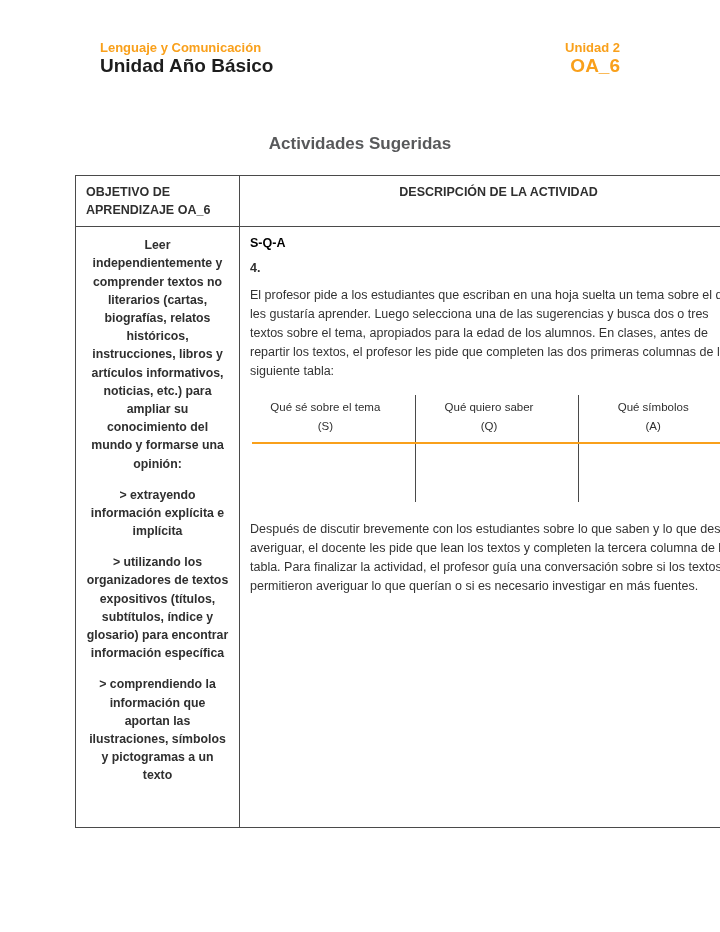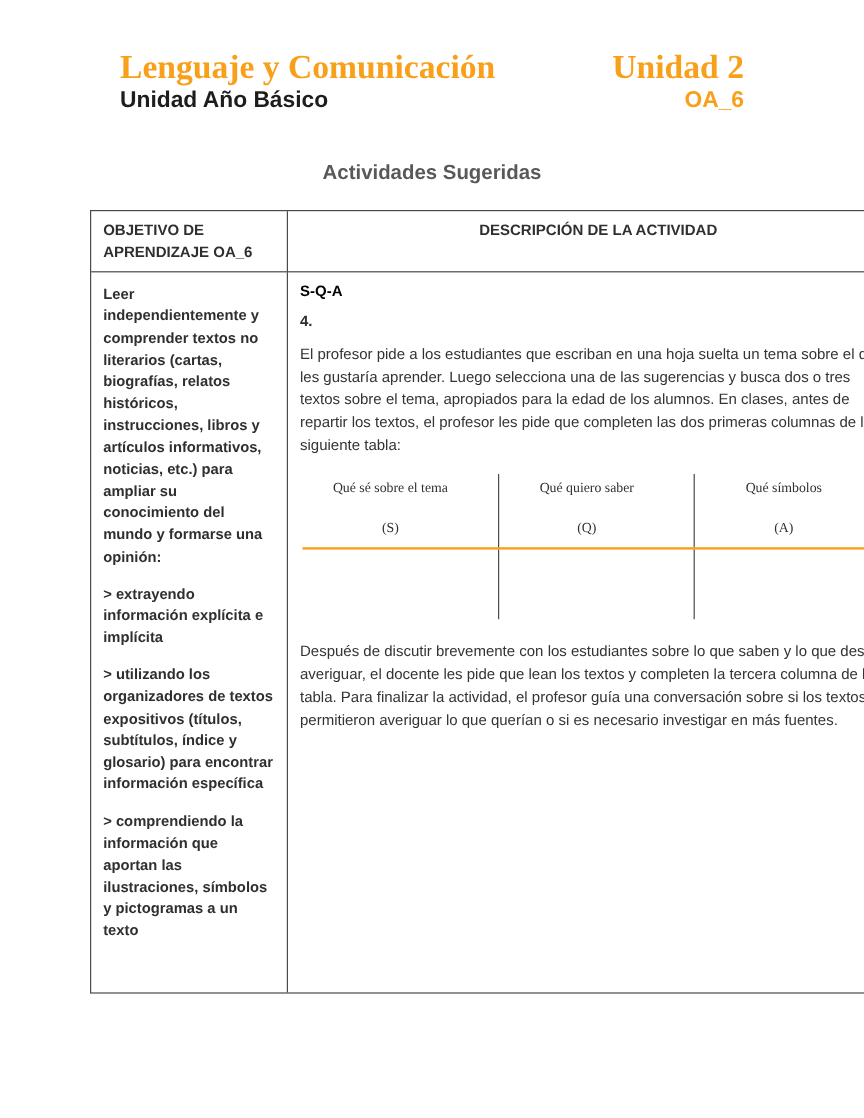--- a/index.html
+++ b/index.html
@@ -15,21 +15,21 @@
     font-family: "Liberation Sans", sans-serif;
     color: var(--ink);
     position: relative;
     overflow: hidden;
   }
   .page { position: absolute; inset: 0; background: #fff; }
 
   
   .doc-header { position: absolute; top: 40px; left: 100px; right: 100px; }
   .hdr-line { display: flex; justify-content: space-between; align-items: baseline; line-height: 1.18; }
-  .subject, .unit { color: var(--accent); font-size: 28px; font-weight: bold; font-family: Liberation Serif, serif; }
+  .subject, .unit { color: var(--accent); font-size: 13px; font-weight: bold; }
   .grade { color: #1d1d1d; font-size: 19px; font-weight: bold; }
   .oa { color: var(--accent); font-size: 19px; font-weight: bold; }
 
   
   .page-title {
     position: absolute; top: 134px; left: 0; width: 100%;
     text-align: center; color: var(--title-gray);
     font-size: 17px; font-weight: bold;
   }
 
@@ -39,40 +39,40 @@
     display: grid; grid-template-columns: 164px 1fr;
     border: 1px solid var(--line);
     background: #fff;
   }
   .cell { padding: 7px 10px; }
   .cell.left { border-right: 1px solid var(--line); }
   .cell.head { border-bottom: 1px solid var(--line); }
   .head { font-size: 12.5px; font-weight: bold; color: #2f2f2f; line-height: 1.45; }
   .head.right { text-align: center; }
   .body { min-height: 600px; }
-  .left-body { border-right: 1px solid var(--line); padding-top: 9px; }
+  .left-body { border-right: 1px solid var(--line); padding-top: 9px; text-align: center; }
   .obj {
     font-size: 12.3px; font-weight: bold; line-height: 1.48;
     color: #2f2f2f; margin-bottom: 13px;
   }
   .right-body { padding-top: 9px; padding-right: 12px; }
   .strategy { font-size: 12.5px; font-weight: bold; color: #000000; margin-bottom: 11px; }
   .act-number { font-size: 12.5px; font-weight: bold; color: #2f2f2f; margin-bottom: 11px; }
   .para { font-size: 12.5px; line-height: 1.52; color: #333; margin-bottom: 12px; }
 
   
   .sqa { margin: 14px 2px 18px 2px; }
   .sqa-hrow {
     display: grid; grid-template-columns: 1fr 1fr 1fr;
     border-bottom: 2px solid var(--accent);
   }
   .sqa-hrow .sqa-cell {
     display: flex; flex-direction: column; align-items: center; justify-content: flex-start;
-    gap: 18px; padding: 5px 20px 9px 4px;
-    font-size: 11.5px; color: #2f2f2f; text-align: center; line-height: 1.25; font-family: Liberation Serif, serif;
+    gap: 4px; padding: 5px 20px 9px 4px;
+    font-size: 11.5px; color: #2f2f2f; text-align: center; line-height: 1.25;
   }
   .sqa-cell { border-right: 1px solid var(--line); }
   .sqa-row .sqa-cell:last-child, .sqa-hrow .sqa-cell:last-child, .sqa-brow .sqa-cell:last-child { border-right: none; }
   .sqa-brow { display: grid; grid-template-columns: 1fr 1fr 1fr; height: 58px; }
 </style>
 </head>
 <body>
 
 <div class="page">
 

